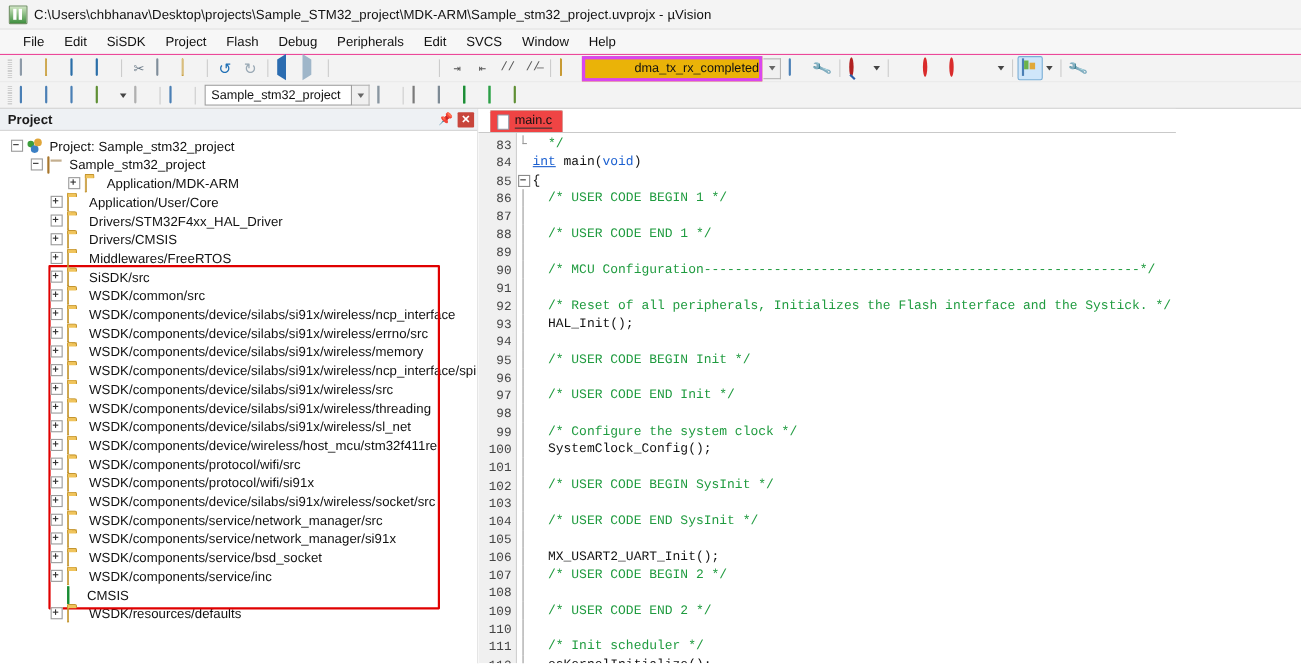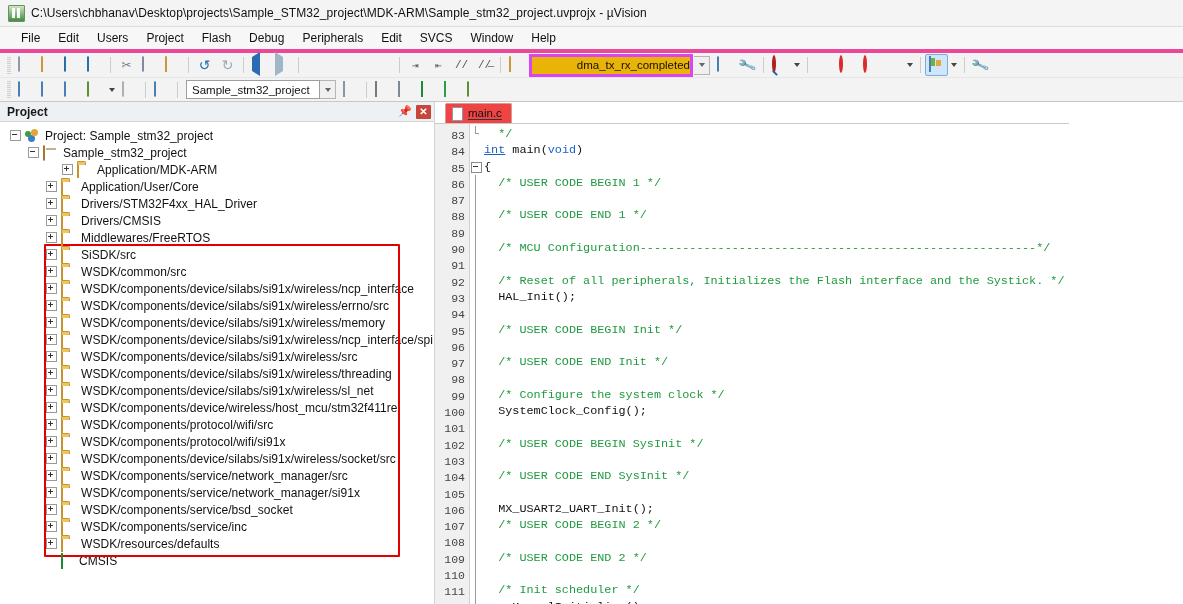--- a/index.html
+++ b/index.html
@@ -22,21 +22,21 @@
   .appicon:before{
     content:"";position:absolute;left:3px;top:2px;width:3px;height:10px;background:#fff;
   }
   .appicon:after{
     content:"";position:absolute;left:8px;top:2px;width:3px;height:10px;background:#fff;
   }
   .titletext{font-size:12px;color:#101010;white-space:nowrap;letter-spacing:.1px;}
 
   
   .menubar{
-    height:22px;background:#f7f7f7;border-bottom:4px solid #ec4899;
+    height:22px;background:#f7f7f7;border-bottom:1px solid #ec4899;
     display:flex;align-items:center;padding-left:12px;
   }
   .menuitem{padding:3px 9px;font-size:12px;color:#111;white-space:nowrap;cursor:default;}
 
   
   .toolbar{
     height:24px;background:#f3f3f3;border-bottom:1px solid #e6e6e6;
     display:flex;align-items:center;padding-left:4px;
   }
   .toolbar.row2{height:23px;border-bottom:1px solid #c8c8c8;}
@@ -199,21 +199,21 @@
 <div class="app">
 
   <div class="titlebar">
     <div class="appicon"></div>
     <div class="titletext">C:\Users\chbhanav\Desktop\projects\Sample_STM32_project\MDK-ARM\Sample_stm32_project.uvprojx - µVision</div>
   </div>
 
   <div class="menubar" id="menubar">
       <div class="menuitem">File</div>
       <div class="menuitem">Edit</div>
-      <div class="menuitem">Users</div>
+      <div class="menuitem">SiSDK</div>
       <div class="menuitem">Project</div>
       <div class="menuitem">Flash</div>
       <div class="menuitem">Debug</div>
       <div class="menuitem">Peripherals</div>
       <div class="menuitem">Edit</div>
       <div class="menuitem">SVCS</div>
       <div class="menuitem">Window</div>
       <div class="menuitem">Help</div>
     </div>
 
@@ -509,28 +509,28 @@
             <span class="exp plus"></span>
             <span class="nodeico"><span class="ic-folder"></span></span>
             <span class="lbl">WSDK/components/service/bsd_socket</span>
           </div>
           <div class="node" style="padding-left: 46px;">
             <span class="exp plus"></span>
             <span class="nodeico"><span class="ic-folder"></span></span>
             <span class="lbl">WSDK/components/service/inc</span>
           </div>
           <div class="node" style="padding-left: 46px;">
-            <span class="exp plus"></span>
-            <span class="nodeico"><span class="ic-folder"></span></span>
-            <span class="lbl">WSDK/resources/defaults</span>
-          </div>
-          <div class="node" style="padding-left: 46px;">
             <span style="width: 13px; flex: 0 0 auto;"></span>
             <span class="nodeico"><span class="ic-cmsis"></span></span>
             <span class="lbl">CMSIS</span>
+          </div>
+          <div class="node" style="padding-left: 46px;">
+            <span class="exp plus"></span>
+            <span class="nodeico"><span class="ic-folder"></span></span>
+            <span class="lbl">WSDK/resources/defaults</span>
           </div>
         </div>
     </div>
 
     <div class="editor">
       <div class="tabstrip">
         <div class="tab">
           <span class="tpg"></span>
           <span class="tlbl">main.c</span>
         </div>

